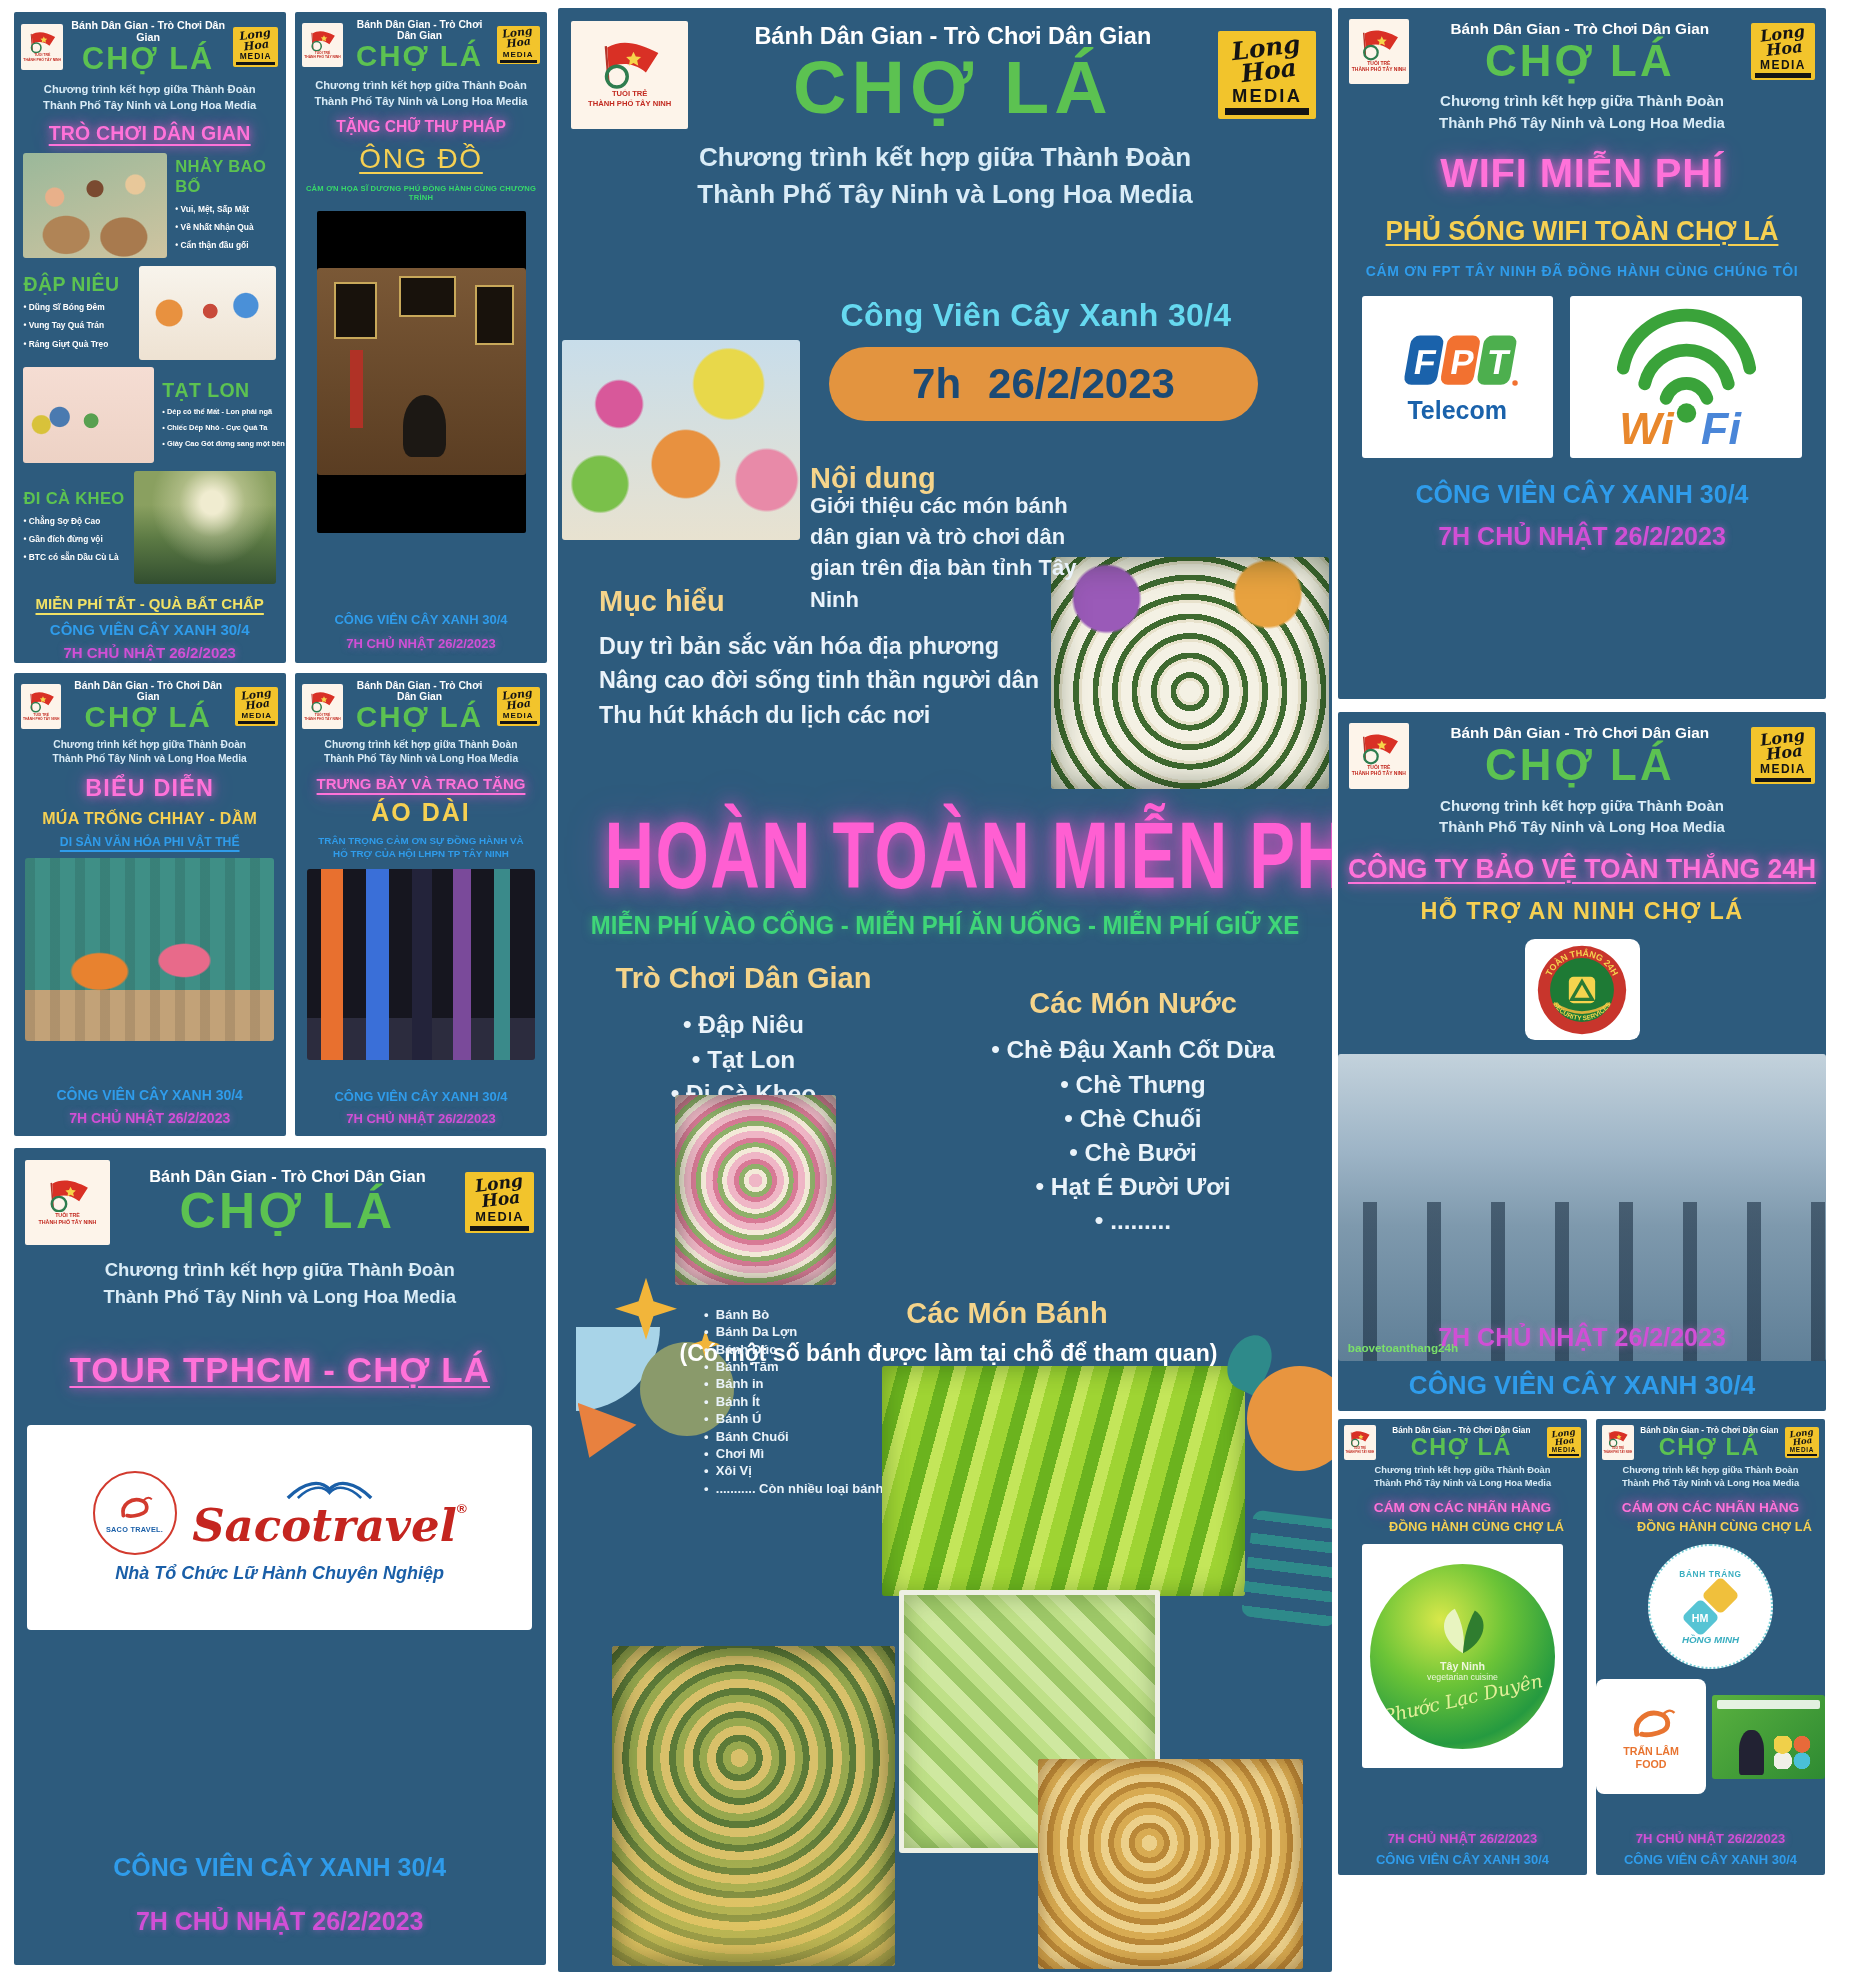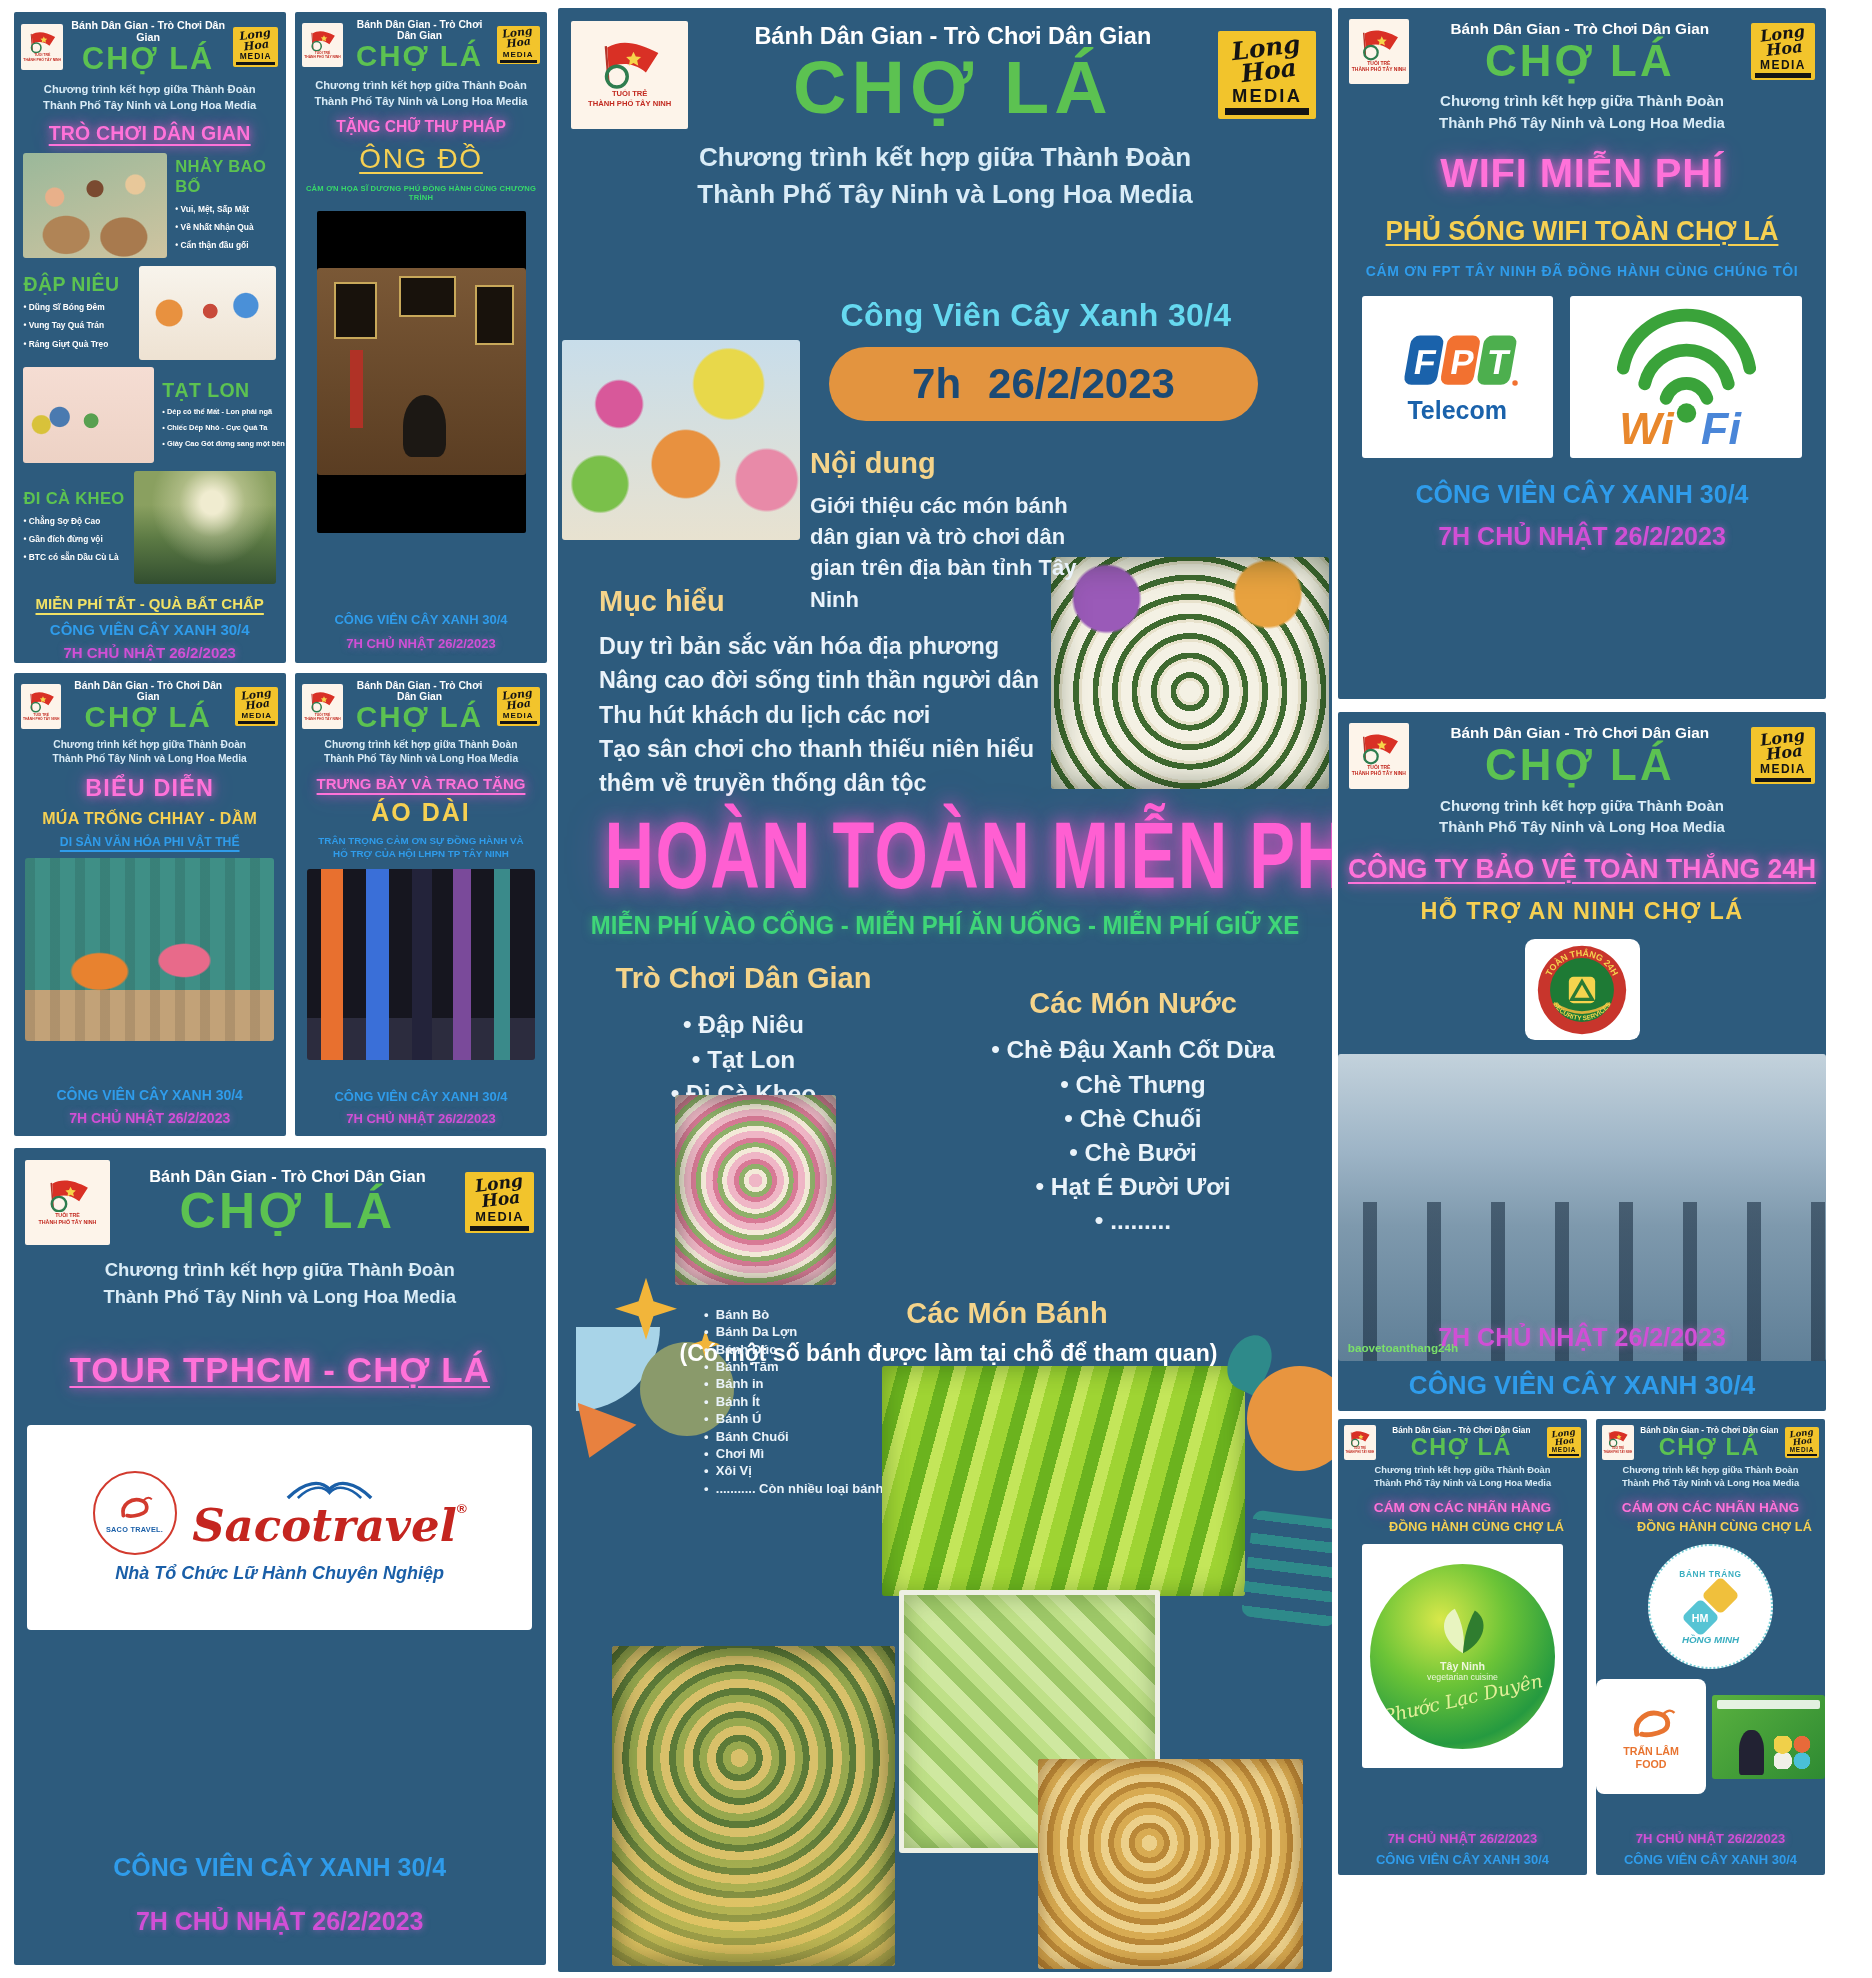--- a/index.html
+++ b/index.html
@@ -122,21 +122,21 @@
   #p-main .phead{font-size:22.4px;padding:.6em .7em 0 .6em;}
   #p-main .orglogo{width:5.2em;height:4.8em;}
   #p-main .htitle{font-size:3.3em;}
   #p-main .psub{font-size:26px;margin-top:9.8px;}
   #p-main .m-abs{position:absolute;}
   .venue-title{left:244px;top:289px;width:468px;text-align:center;font-size:32px;font-weight:900;color:var(--cyan);letter-spacing:.01em;}
   .pill{left:271px;top:339px;width:429px;height:74px;background:var(--orange-pill);border-radius:39px;display:flex;align-items:center;justify-content:center;gap:27px;color:var(--navy);font-size:42px;font-weight:900;}
   .m-foodtray{left:3.9px;top:332px;width:238px;height:200px;}
   .m-eggs{left:493px;top:549px;width:278px;height:232px;}
   .sect-title{font-size:29px;font-weight:900;color:#f5d48a;}
-  .m-ndt{left:252px;top:439px;}
+  .m-ndt{left:252px;top:454px;}
   .m-ndb{left:252px;top:482px;width:283px;font-size:22px;font-weight:600;line-height:1.42;color:var(--body-text);}
   .m-mdt{left:41px;top:577px;}
   .m-mdb{left:41px;top:621px;width:458px;font-size:23.4px;font-weight:600;line-height:1.47;color:var(--body-text);}
   .free-title{left:0;right:0;top:792px;text-align:center;font-size:78px;font-weight:900;color:#ff5fd2;letter-spacing:.02em;transform:scale(.88,1.22);transform-origin:50% 0;text-shadow:0 0 17.6px rgba(255,80,210,.8),0 0 39px rgba(255,80,210,.4);white-space:nowrap;}
   .free-sub{left:0;right:0;top:902px;text-align:center;font-size:26px;font-weight:800;color:var(--free-green);transform:scaleX(.92);white-space:nowrap;text-shadow:0 0 9.8px rgba(60,220,120,.5);}
   .m-col{text-align:center;}
   .m-col .sect-title{margin-bottom:13.7px;}
   .m-li{font-size:24.4px;font-weight:700;line-height:1.4;color:var(--body-text);}
   .m-games{left:39px;top:954px;width:293px;}
   .m-drinks{left:414px;top:979px;width:322px;}
@@ -505,21 +505,20 @@
     <div class="m-abs ph ph-foodtray m-foodtray"></div>
     <div class="m-abs ph ph-eggs m-eggs"></div>
 
     <div class="m-abs sect-title m-ndt">Nội dung</div>
     <div class="m-abs m-ndb">Giới thiệu các món bánh dân gian và trò chơi dân gian trên địa bàn tỉnh Tây Ninh</div>
     <div class="m-abs sect-title m-mdt">Mục hiểu</div>
     <div class="m-abs m-mdb">
       <div>Duy trì bản sắc văn hóa địa phương</div>
       <div>Nâng cao đời sống tinh thần người dân</div>
       <div>Thu hút khách du lịch các nơi</div>
-      <div>Tạo sân chơi cho thanh thiếu niên hiểu thêm về truyền thống dân tộc</div>
     </div>
 
     <div class="m-abs free-title">HOÀN TOÀN MIỄN PHÍ</div>
     <div class="m-abs free-sub">MIỄN PHÍ VÀO CỔNG - MIỄN PHÍ ĂN UỐNG - MIỄN PHÍ GIỮ XE</div>
 
     <div class="m-abs m-col m-games">
       <div class="sect-title">Trò Chơi Dân Gian</div>
       <div class="m-li">• <span>Đập Niêu</span></div>
       <div class="m-li">• <span>Tạt Lon</span></div>
       <div class="m-li">• <span>Đi Cà Kheo</span></div>

